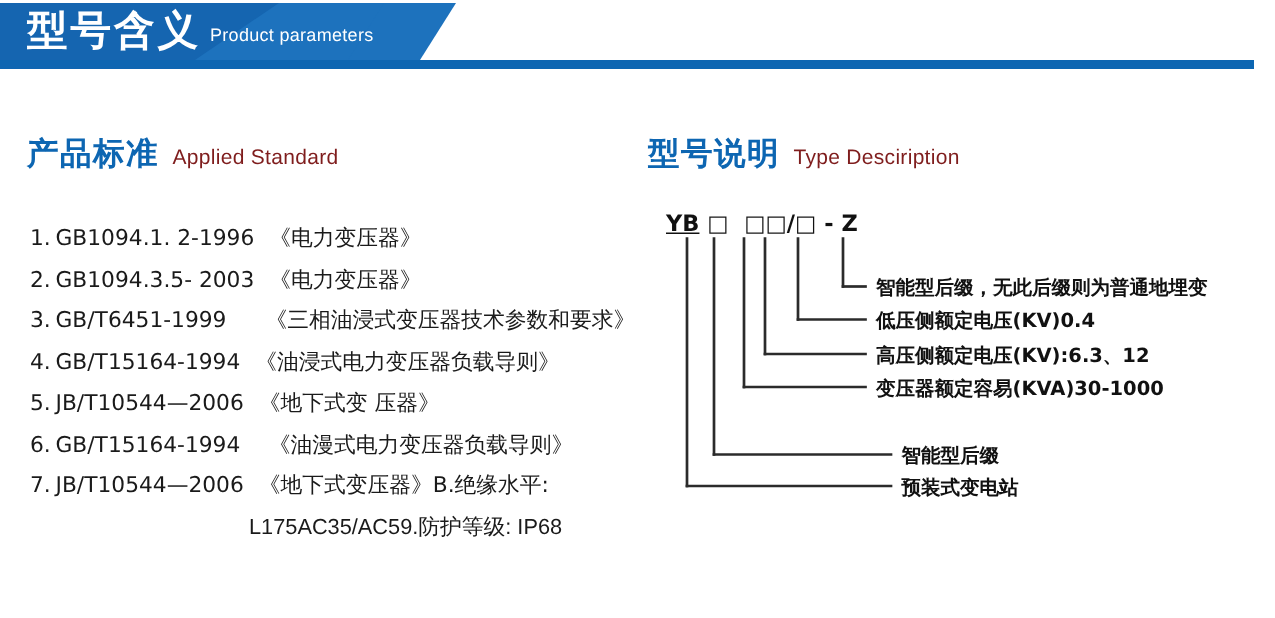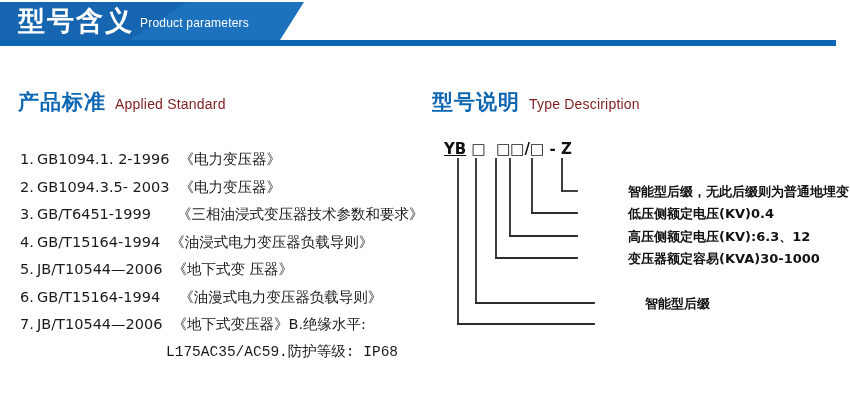--- a/index.html
+++ b/index.html
@@ -60,39 +60,38 @@
     display:flex;align-items:baseline;
     font-size:14.5px;line-height:27.5px;white-space:nowrap;
     font-family:"DejaVu Sans","Liberation Sans",sans-serif;
   }
   .std-num{width:17px;flex:0 0 17px;}
   .std-code{flex:0 0 auto;}
   .std-name{margin-left:10px;}
   .std-cont{
     font-size:14.5px;line-height:27.5px;white-space:nowrap;
     padding-left:146px;
-    font-family:Liberation Mono, monospace;
+    font-family:Liberation Sans, sans-serif;
   }
 
   
   .code-wrap{position:absolute;left:444px;top:140px;width:425px;height:210px;}
   .code-text{
     position:absolute;left:0;top:0;
     font-size:15px;font-weight:bold;letter-spacing:0px;
     white-space:pre;color:#111;
     font-family:"DejaVu Sans","Liberation Sans",sans-serif;
   }
   .code-text .u{text-decoration:underline;}
   .code-svg{position:absolute;left:0;top:0;}
 
   .ann{
     position:absolute;white-space:nowrap;
     font-size:13px;font-weight:bold;color:#111;
     font-family:"DejaVu Sans","Liberation Sans",sans-serif;
-    margin-left:44px;
   }
 </style>
 </head>
 <body>
 
 <div class="banner">
   <div class="banner-dark"></div>
   <div class="banner-light"></div>
   <div class="banner-tail"></div>
   <div class="banner-rule"></div>
@@ -172,13 +171,14 @@
       <path d="M14,19 L14,184"></path>
       <path d="M14,184 L150,184"></path>
     </g>
   </svg>
 
   <div class="ann" style="left:140px;top:43px;">智能型后缀，无此后缀则为普通地埋变</div>
   <div class="ann" style="left:140px;top:65px;text-align:right;">低压侧额定电压(KV)0.4</div>
   <div class="ann" style="left:140px;top:88px;">高压侧额定电压(KV):6.3、12</div>
   <div class="ann" style="left:140px;top:110px;">变压器额定容易(KVA)30-1000</div>
   <div class="ann" style="left:157px;top:155px;">智能型后缀</div>
+  <div class="ann" style="left:157px;top:176px;">预装式变电站</div>
 </div>
 
 </body></html>

